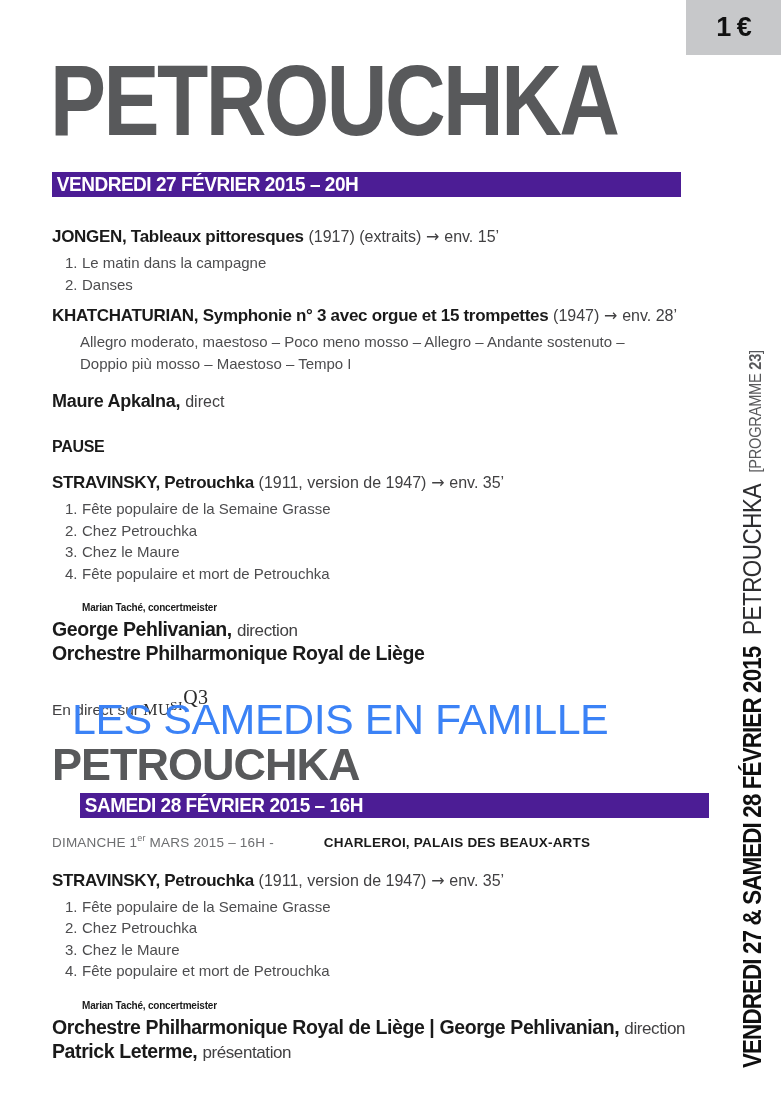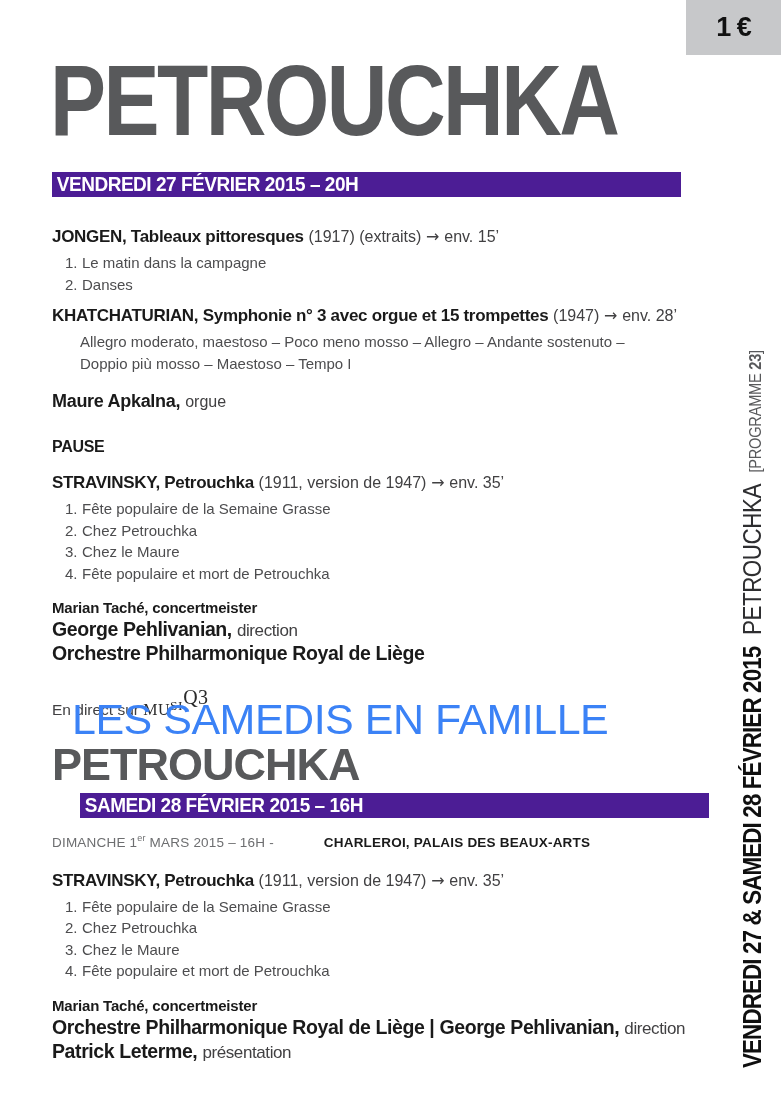--- a/index.html
+++ b/index.html
@@ -48,21 +48,21 @@
   .mv-item .num{display:inline-block;width:17px;}
   
   .mv-lines{margin:4px 0 10px 0;padding-left:28px;font-size:15px;line-height:22px;color:#4d4d4f;}
   
   .soloist{margin-top:16px;font-size:18px;}
   .soloist .pname{font-weight:bold;letter-spacing:-0.3px;}
   .role{font-weight:normal;font-size:16px;color:#414042;}
   .pause{margin-top:26px;font-weight:bold;font-size:16px;letter-spacing:-0.3px;}
   .heading-gap{margin-top:16px;}
   .credits{margin-top:14px;}
-  .credits .cm{font-weight:bold;font-size:15px;line-height:20px;letter-spacing:-0.2px;}
+  .credits .cm{font-weight:bold;font-size:10px;line-height:20px;letter-spacing:-0.2px;margin-left:30px;}
   .credits .big{font-weight:bold;font-size:19.5px;line-height:23px;letter-spacing:-0.4px;}
   .credits .role{font-size:17px;}
   
   .broadcast{margin-top:32px;font-size:15.5px;color:#414042;}
   .musiq{font-family:"Liberation Serif","DejaVu Serif",serif;color:#2b2b2b;letter-spacing:0.5px;}
   .musiq .mu{font-size:16px;}
   .musiq .si{font-size:13.5px;position:relative;top:-5px;}
   .musiq .q3{font-size:20px;position:relative;top:-11px;}
   
   .series-title{color:#3b82f6;font-size:43px;line-height:43px;letter-spacing:-0.5px;white-space:nowrap;margin-left:20px;}
@@ -118,21 +118,21 @@
       <span class="warrow">→</span>
       <span class="wdur">env. 28’</span>
     </div>
     <div class="mv-lines">
       <div>Allegro moderato, maestoso – Poco meno mosso – Allegro – Andante sostenuto –</div>
       <div>Doppio più mosso – Maestoso – Tempo I</div>
     </div>
 
     <div class="soloist">
       <span class="pname">Maure Apkalna,</span>
-      <span class="role">orgue</span>
+      <span class="role">direct</span>
     </div>
 
     <div class="pause">PAUSE</div>
 
     <div class="work-heading heading-gap">
       <span class="wname">STRAVINSKY, Petrouchka</span>
       <span class="wparen">(1911, version de 1947)</span>
       <span class="warrow">→</span>
       <span class="wdur">env. 35’</span>
     </div>

